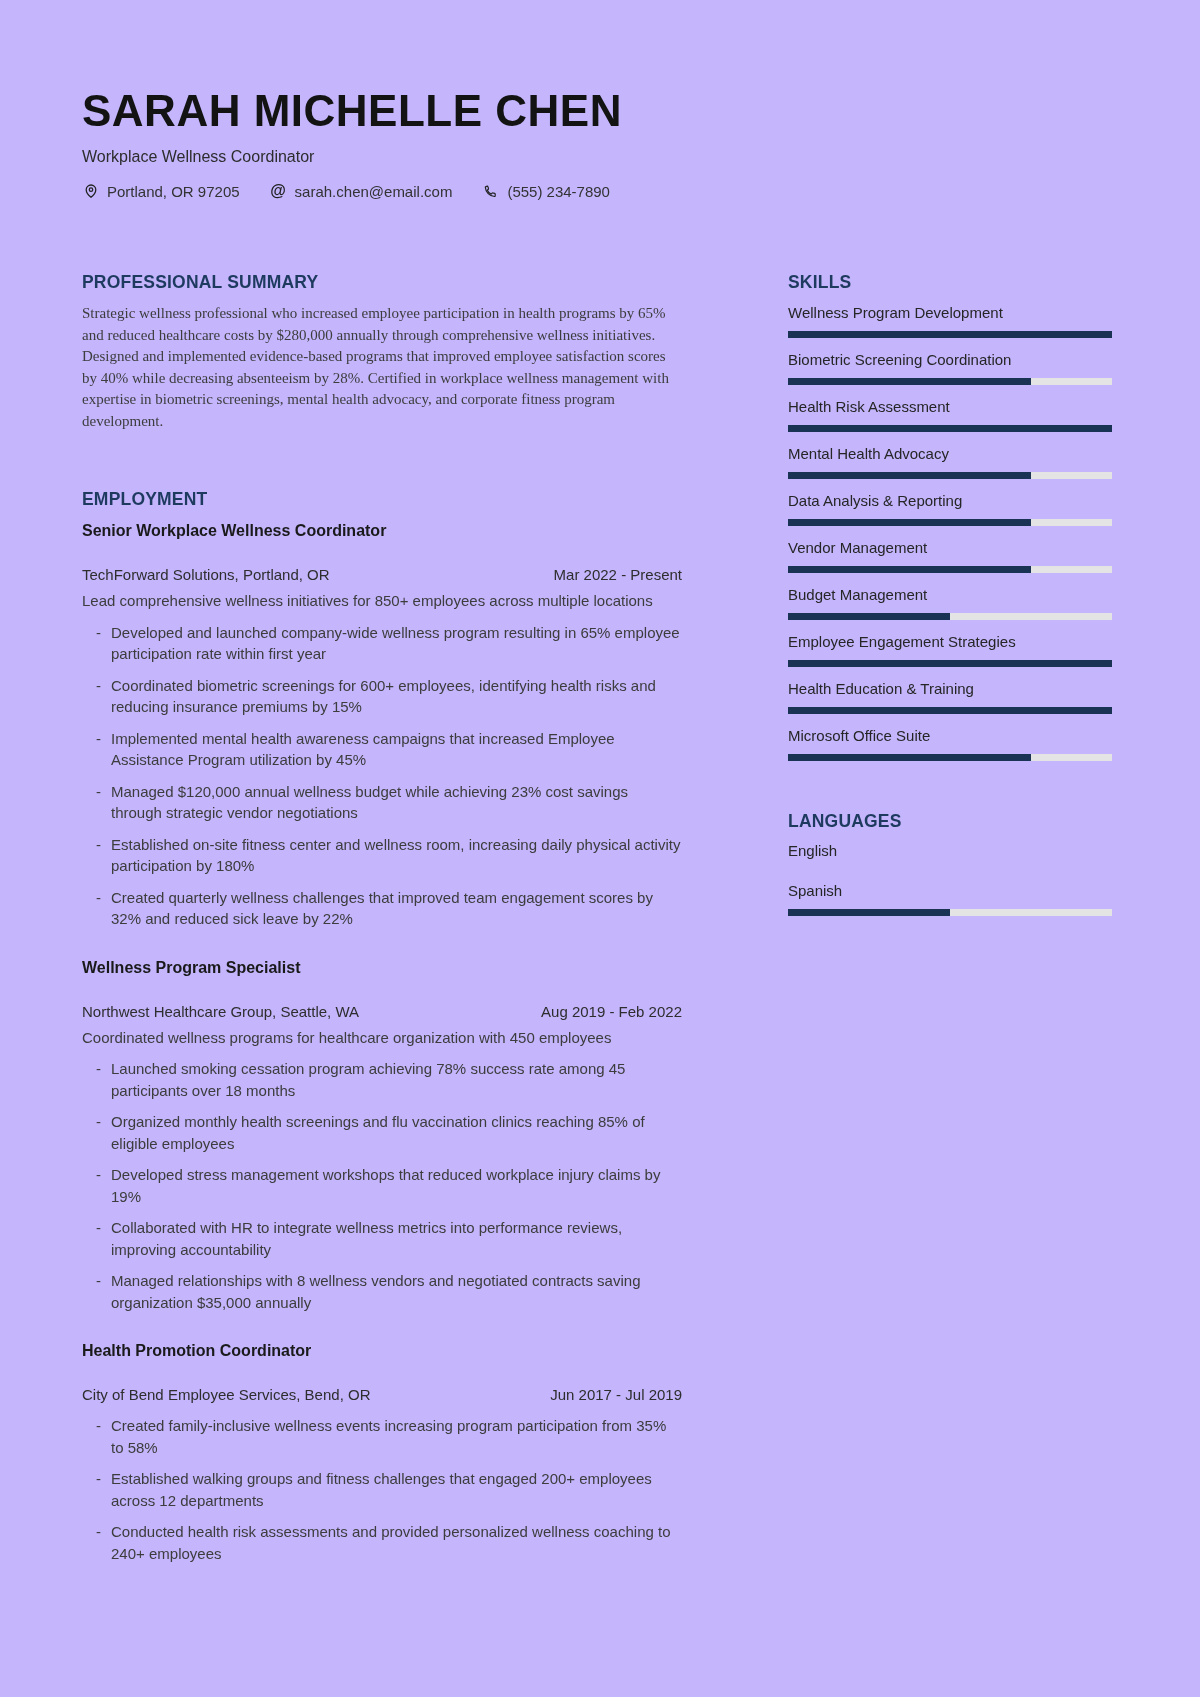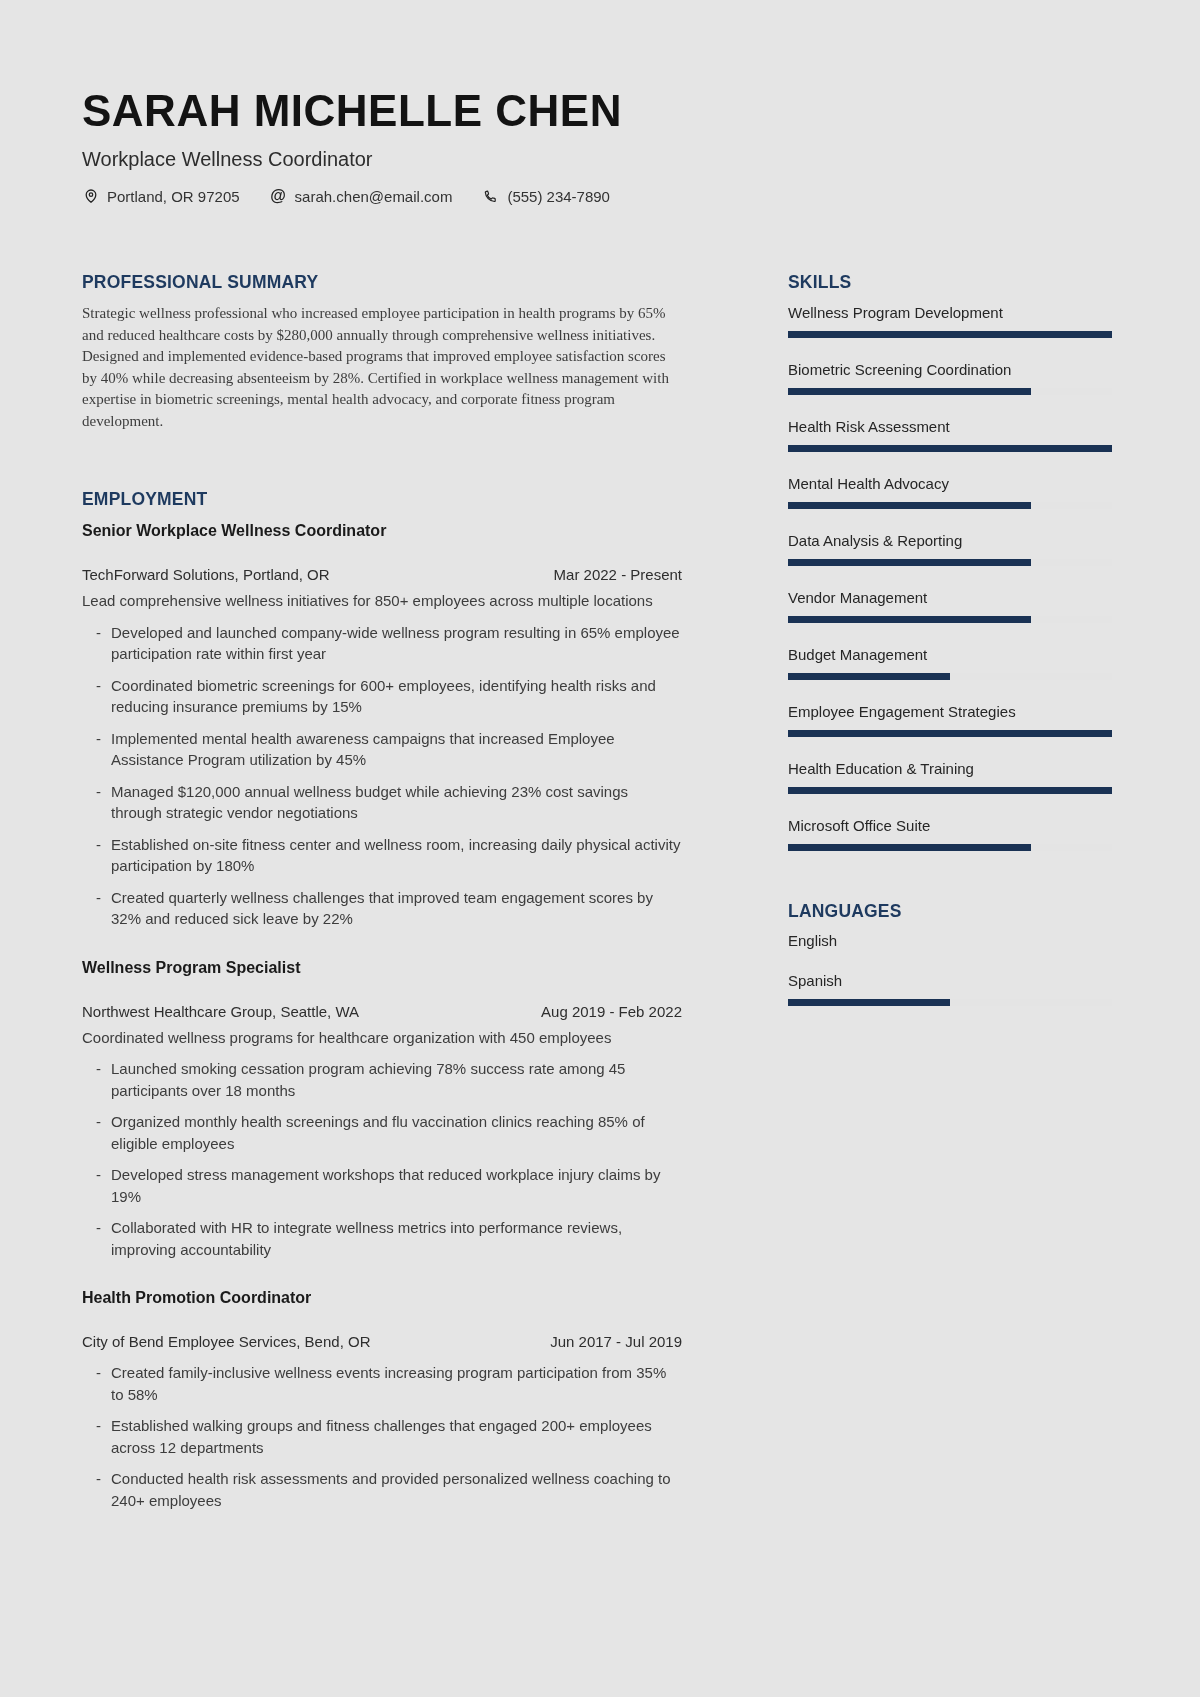--- a/index.html
+++ b/index.html
@@ -8,29 +8,29 @@
     --bar-track: #e4e4e4;
   }
   * { margin:0; padding:0; box-sizing:border-box; }
   html,body { background:#ffffff; }
   body {
     width:1200px; height:1697px;
     font-family:"Liberation Sans", sans-serif;
     color:#3d3d3d;
     position:relative;
   }
-  .page { position:relative; width:1200px; height:1697px; background:#e5e5e5; overflow:hidden; }
+  .page { position:relative; width:1200px; height:1697px; background:#c4b5fd; overflow:hidden; }
 
   
   .header { position:absolute; left:82px; top:88px; width:1030px; }
   .name {
     font-size:44px; font-weight:800; letter-spacing:0.5px;
     color:#131313; line-height:1.04;
   }
-  .subtitle { margin-top:14px; font-size:20px; color:#2d2d2d; }
+  .subtitle { margin-top:14px; font-size:16px; color:#2d2d2d; }
   .contact-row { margin-top:17px; display:flex; align-items:center; gap:30px; font-size:15px; color:#333; }
   .contact-item { display:flex; align-items:flex-start; gap:8px; }
   .contact-item .icn { display:inline-flex; align-items:center; justify-content:center; width:17px; height:17px; }
   .at-glyph { font-size:16px; font-weight:600; color:#222; line-height:1; }
 
   
   .content { position:absolute; left:82px; top:272px; width:1030px; display:flex; }
   .col-left { width:600px; }
   .col-right { width:324px; margin-left:auto; }
 
@@ -51,21 +51,21 @@
   .job-desc { margin-top:5px; font-size:15px; line-height:21.5px; color:#3d3d3d; }
   .bullets { list-style:none; }
   .bullets li {
     position:relative; margin-top:10px; padding-left:29px;
     font-size:15px; line-height:21.5px; color:#3d3d3d;
   }
   .bullets li::before { content:"-"; position:absolute; left:14px; top:0; color:#3d3d3d; }
 
   
   .skills-list { margin-top:11px; }
-  .skill { margin-bottom:22px; }
+  .skill { margin-bottom:12px; }
   .skill-name { font-size:15px; color:#262626; line-height:19px; }
   .bar { margin-top:9px; height:7px; background:var(--bar-track); width:100%; }
   .bar-fill { height:7px; background:var(--bar-fill); }
 
   .languages-section { margin-top:50px; }
   .langs-list { margin-top:10px; }
   .langs-list .skill { margin-bottom:21px; }
 </style>
 </head>
 <body>
@@ -133,20 +133,21 @@
     <div class="job-meta">
       <span>Northwest Healthcare Group, Seattle, WA</span>
       <span>Aug 2019 - Feb 2022</span>
     </div>
     <div class="job-desc">Coordinated wellness programs for healthcare organization with 450 employees</div>
     <ul class="bullets">
                 <li>Launched smoking cessation program achieving 78% success rate among 45 participants over 18 months</li>
                 <li>Organized monthly health screenings and flu vaccination clinics reaching 85% of eligible employees</li>
                 <li>Developed stress management workshops that reduced workplace injury claims by 19%</li>
                 <li>Collaborated with HR to integrate wellness metrics into performance reviews, improving accountability</li>
+                <li>Managed relationships with 8 wellness vendors and negotiated contracts saving organization $35,000 annually</li>
               </ul>
   </div>
 
   <div class="job">
     <div class="job-title">Health Promotion Coordinator</div>
     <div class="job-meta">
       <span>City of Bend Employee Services, Bend, OR</span>
       <span>Jun 2017 - Jul 2019</span>
     </div>
     <ul class="bullets">

